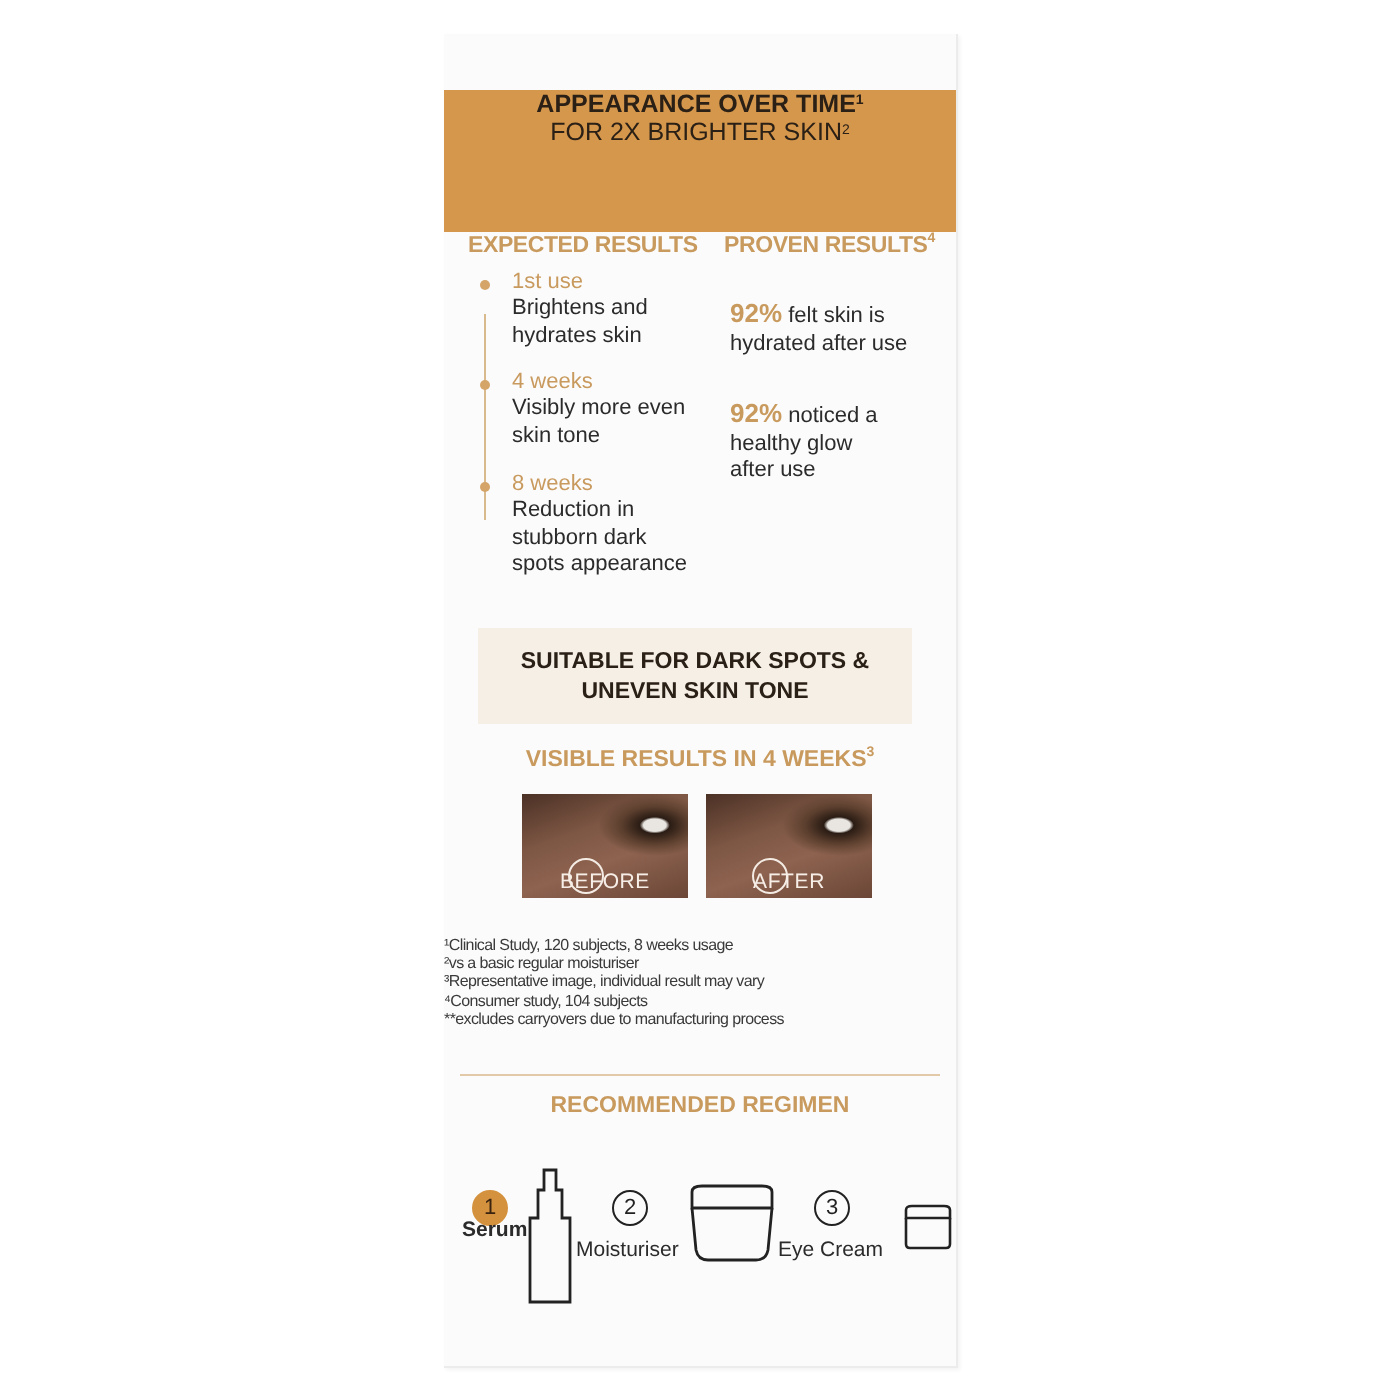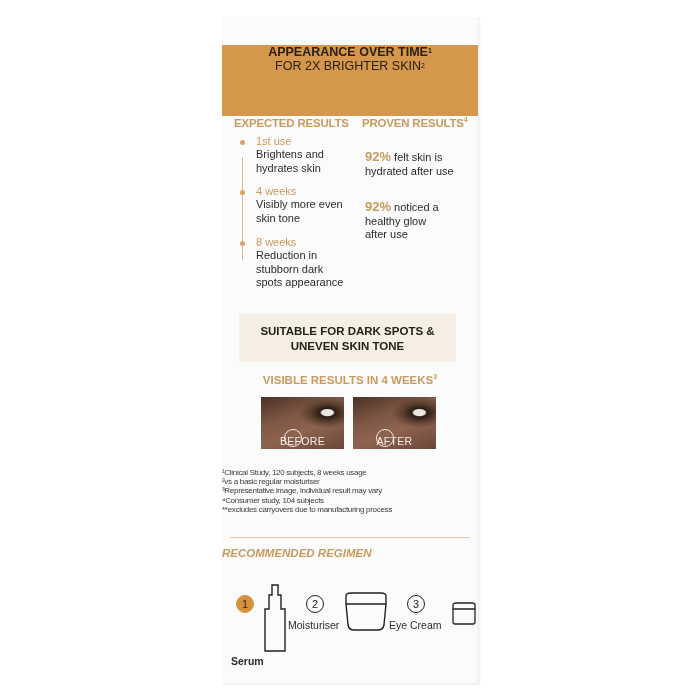--- a/index.html
+++ b/index.html
@@ -39,21 +39,21 @@
   .visible-title { position:absolute; left:0; width:256px; top:357px; text-align:center; color:#c99a5e; font-weight:bold; font-size:11.5px; }
 
   .photo { position:absolute; top:380px; width:83px; height:52px; overflow:hidden;
     background: radial-gradient(ellipse at 80% 30%, #e9e6e2 0 6%, #2a1c14 8%, #5c3f2e 18%, transparent 30%),
                 linear-gradient(160deg, #4b3125 0%, #7d5644 35%, #8e6350 60%, #6b4636 100%); }
   .photo .circle { position:absolute; left:23px; top:32px; width:16px; height:16px; border:1.5px solid #f4ece4; border-radius:50%; }
   .photo .lbl { position:absolute; left:0; width:100%; bottom:2px; text-align:center; color:#f7efe7; font-size:10.5px; letter-spacing:0.3px; }
 
   .notes { position:absolute; left:0; top:451px; width:256px; text-align:left; color:#3a3a3a; font-size:8px; line-height:9.2px; font-family:"Liberation Sans Narrow","Liberation Sans",sans-serif; letter-spacing:-0.3px; }
   .divider { position:absolute; left:8px; top:520px; width:240px; height:1px; background:#e2c9a8; }
-  .regimen-title { position:absolute; left:0; top:530px; width:256px; text-align:left; color:#c99a5e; font-weight:bold; font-size:11.5px;font-style:italic; }
+  .regimen-title { position:absolute; left:0; top:530px; width:256px; text-align:center; color:#c99a5e; font-weight:bold; font-size:11.5px; }
 
   .step-num { position:absolute; width:16px; height:16px; border-radius:50%; border:1.5px solid #222; text-align:center; font-size:11px; line-height:16px; color:#222; }
   .step-num.active { background:#d4923f; border-color:#d4923f; color:#3a2410; }
   .step-label { position:absolute; font-size:10.5px; color:#2b2b2b; }
   .step-label.active { font-weight:bold; }
 </style>
 </head>
 <body>
 
 <div class="box">
@@ -119,21 +119,21 @@
     <div>²vs a basic regular moisturiser</div>
     <div>³Representative image, individual result may vary</div>
     <div>⁴Consumer study, 104 subjects</div>
     <div>**excludes carryovers due to manufacturing process</div>
   </div>
 
   <div class="divider"></div>
   <div class="regimen-title">RECOMMENDED REGIMEN</div>
 
   <div class="step-num active" style="left:14px; top:578px;">1</div>
-  <div class="step-label active" style="left:9px; top:638px;">Serum</div>
+  <div class="step-label active" style="left:9px; top:592px;">Serum</div>
   <svg style="position:absolute; left:40px; top:566px;" width="26" height="70" viewBox="0 0 26 70">
     <path d="M10 2 h6 v10 h3 v14 h4 v42 h-20 v-42 h4 v-14 h3 z" fill="none" stroke="#222" stroke-width="1.4"></path>
   </svg>
 
   <div class="step-num" style="left:84px; top:578px;">2</div>
   <div class="step-label" style="left:66px; top:602px;">Moisturiser</div>
   <svg style="position:absolute; left:121px; top:575px;" width="46" height="40" viewBox="0 0 46 40">
     <path d="M3 4 Q3 1 8 1 H38 Q43 1 43 4 V12 H3 Z" fill="none" stroke="#222" stroke-width="1.4"></path>
     <path d="M3 12 L5 33 Q6 38 11 38 H35 Q40 38 41 33 L43 12" fill="none" stroke="#222" stroke-width="1.4"></path>
   </svg>

